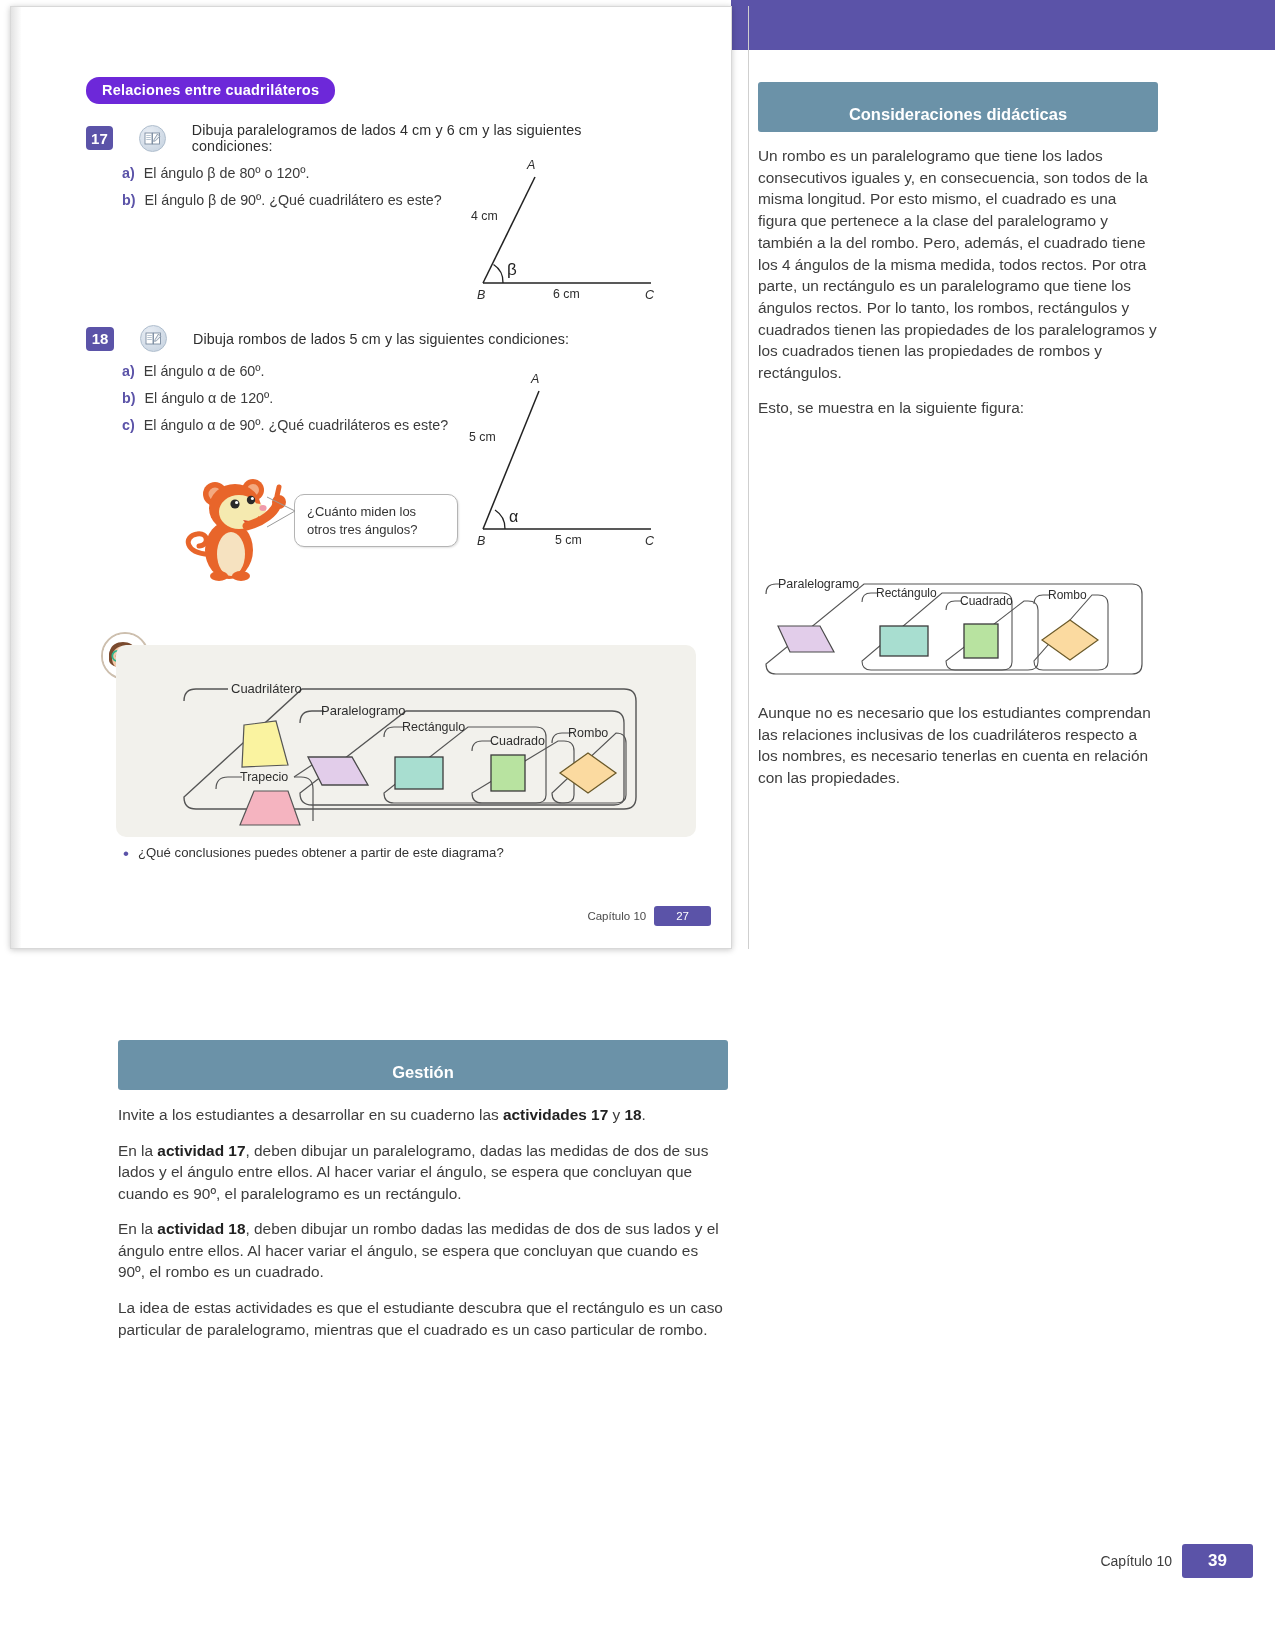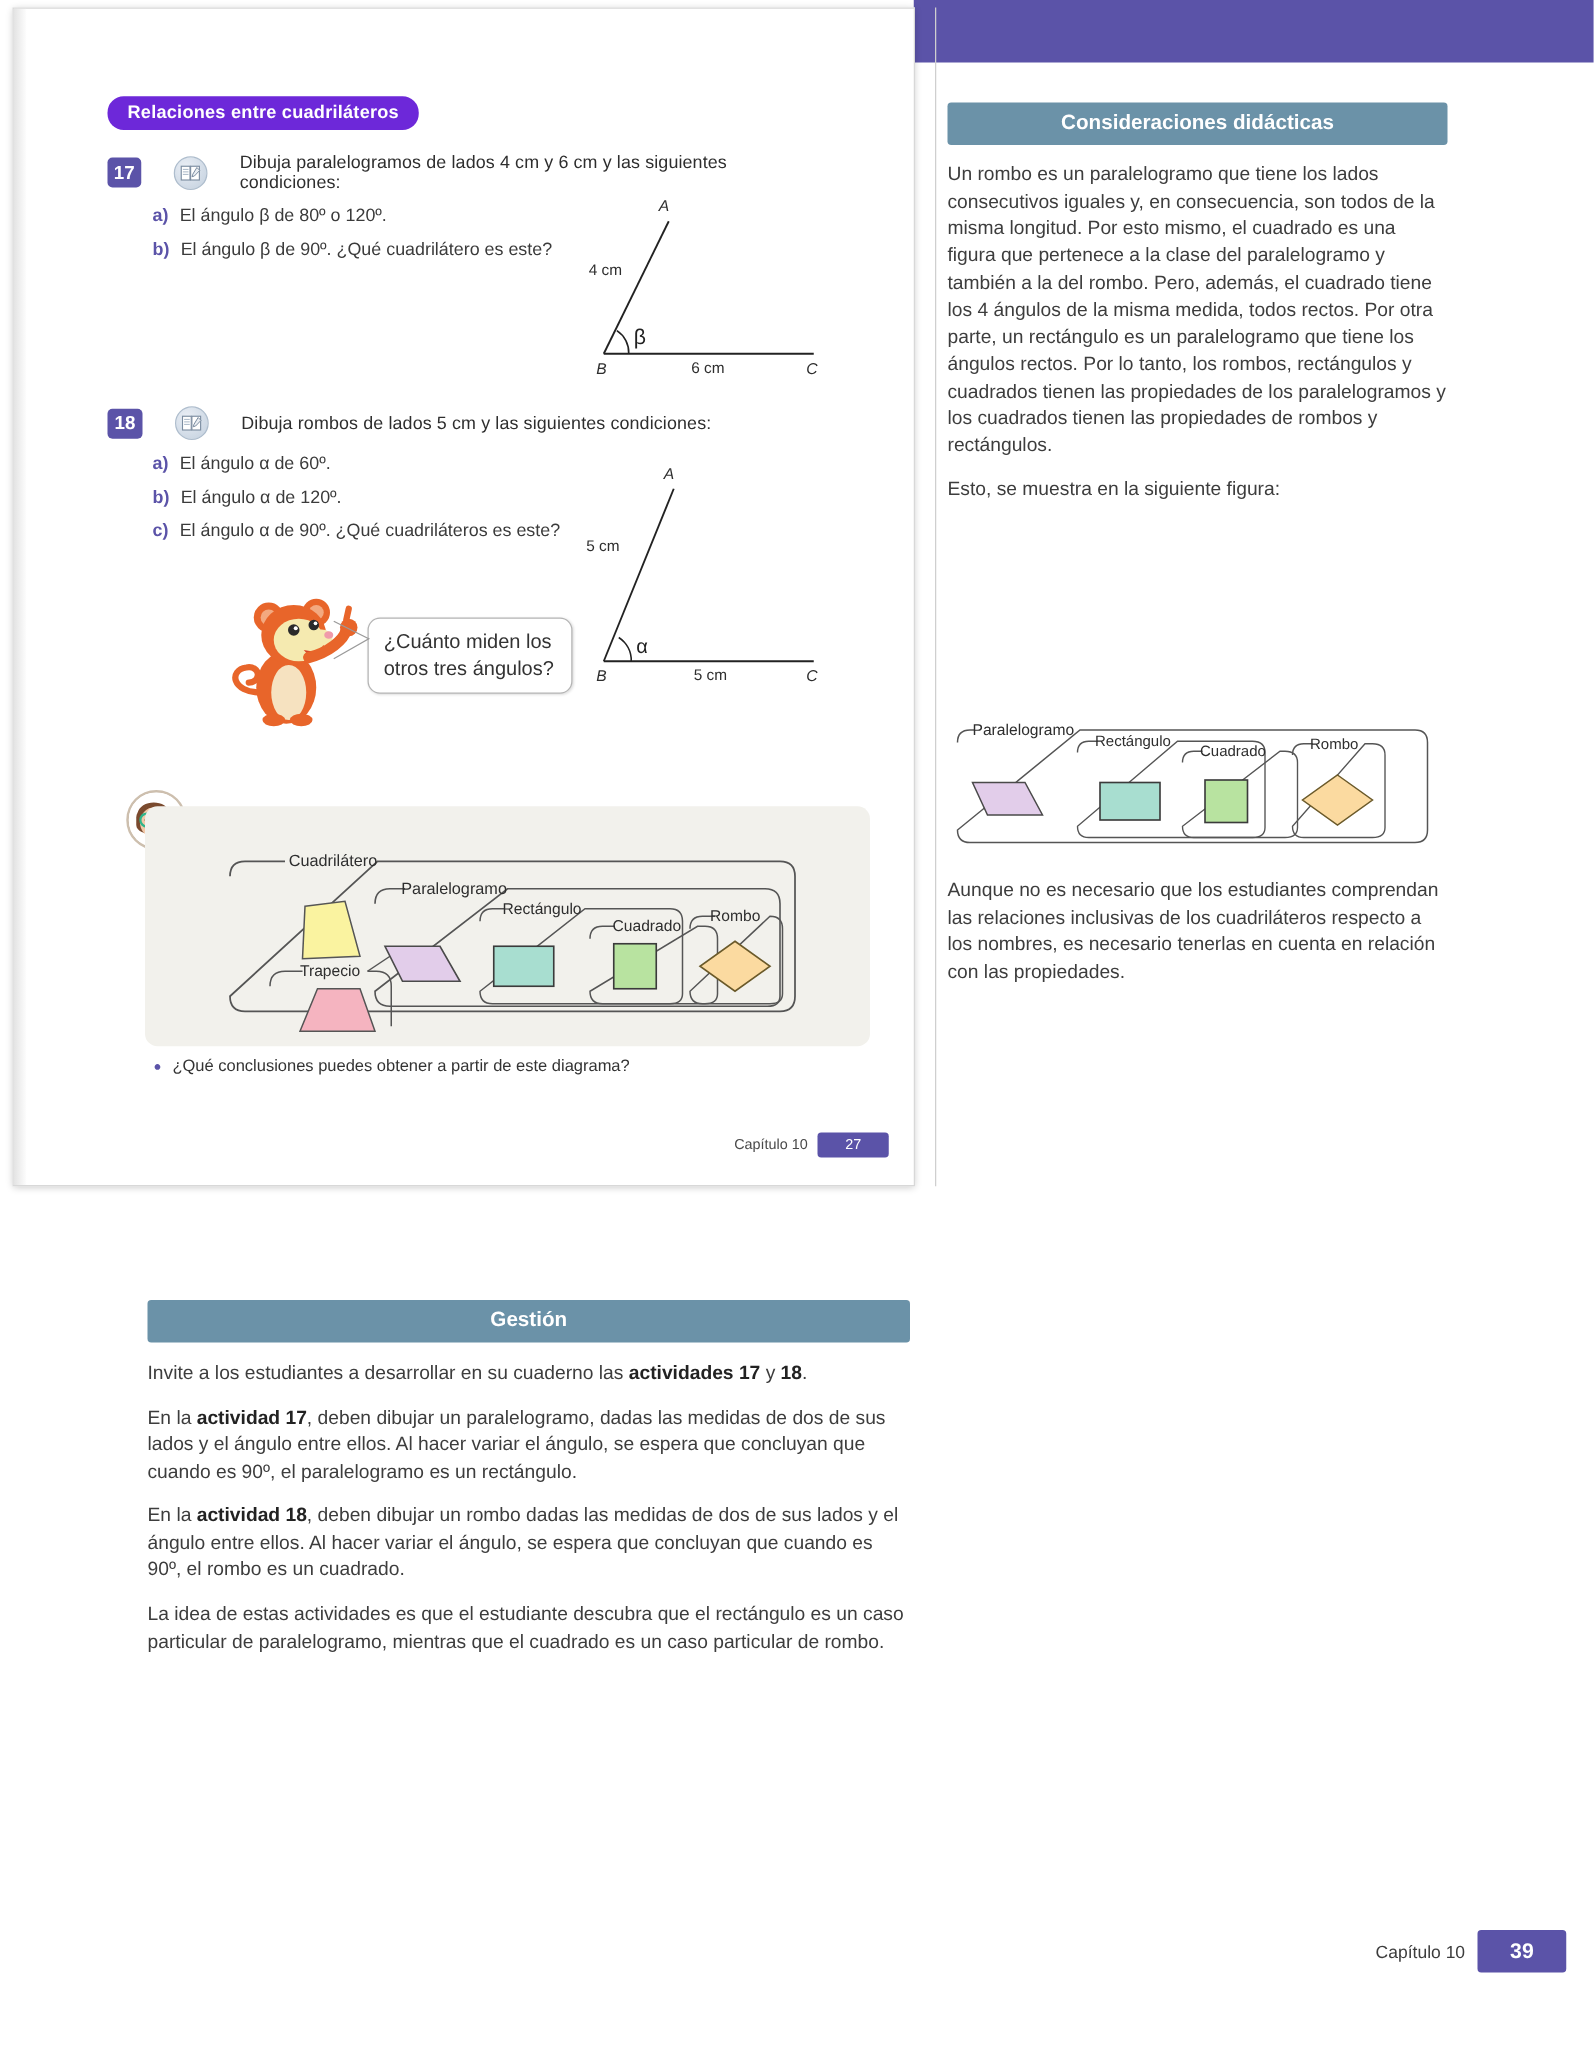--- a/index.html
+++ b/index.html
@@ -59,21 +59,21 @@
   .sub{display:flex;gap:9px;margin-top:11px;margin-left:36px;font-size:14.3px;}
   .sub b{color:#5b53a8;}
 
   
   .fig{position:absolute;}
 
   
   .bubble{
     position:absolute;
     background:#fff;border:1px solid #b4b4b4;border-radius:10px;
-    padding:8px 12px;font-size:16px;line-height:1.35;color:#333;
+    padding:8px 12px;font-size:13px;line-height:1.35;color:#333;
     box-shadow:1px 1px 2px rgba(0,0,0,.12);
   }
 
   
   .avatar{
     position:absolute;width:44px;height:44px;border-radius:50%;
     border:2px solid #cdbfae;background:#fff;overflow:hidden;
   }
 
   
@@ -93,21 +93,21 @@
   .stu-footer .lbl{font-size:11.5px;color:#4a4a4a;margin-right:8px;}
   .stu-footer .pg{
     background:#5b53a8;color:#fff;font-size:11.5px;
     padding:4px 22px;border-radius:3px;
   }
 
   
   .right-col{position:absolute;left:758px;top:82px;width:400px;}
   .ttl-bar{
     background:#6b92a8;color:#fff;text-align:center;
-    font-size:16.5px;font-weight:bold;padding:7px 0 8px 0;border-radius:3px;
+    font-size:16.5px;font-weight:bold;padding:23px 0 8px 0;border-radius:3px;
   }
   .right-col p{
     font-size:15.4px;line-height:1.41;margin:13px 0 0 0;color:#3d3d3d;
     font-family:"Liberation Sans", sans-serif;
   }
   .divider-line{
     position:absolute;left:748px;top:6px;width:1px;height:943px;background:#cfcfcf;
   }
 
   

